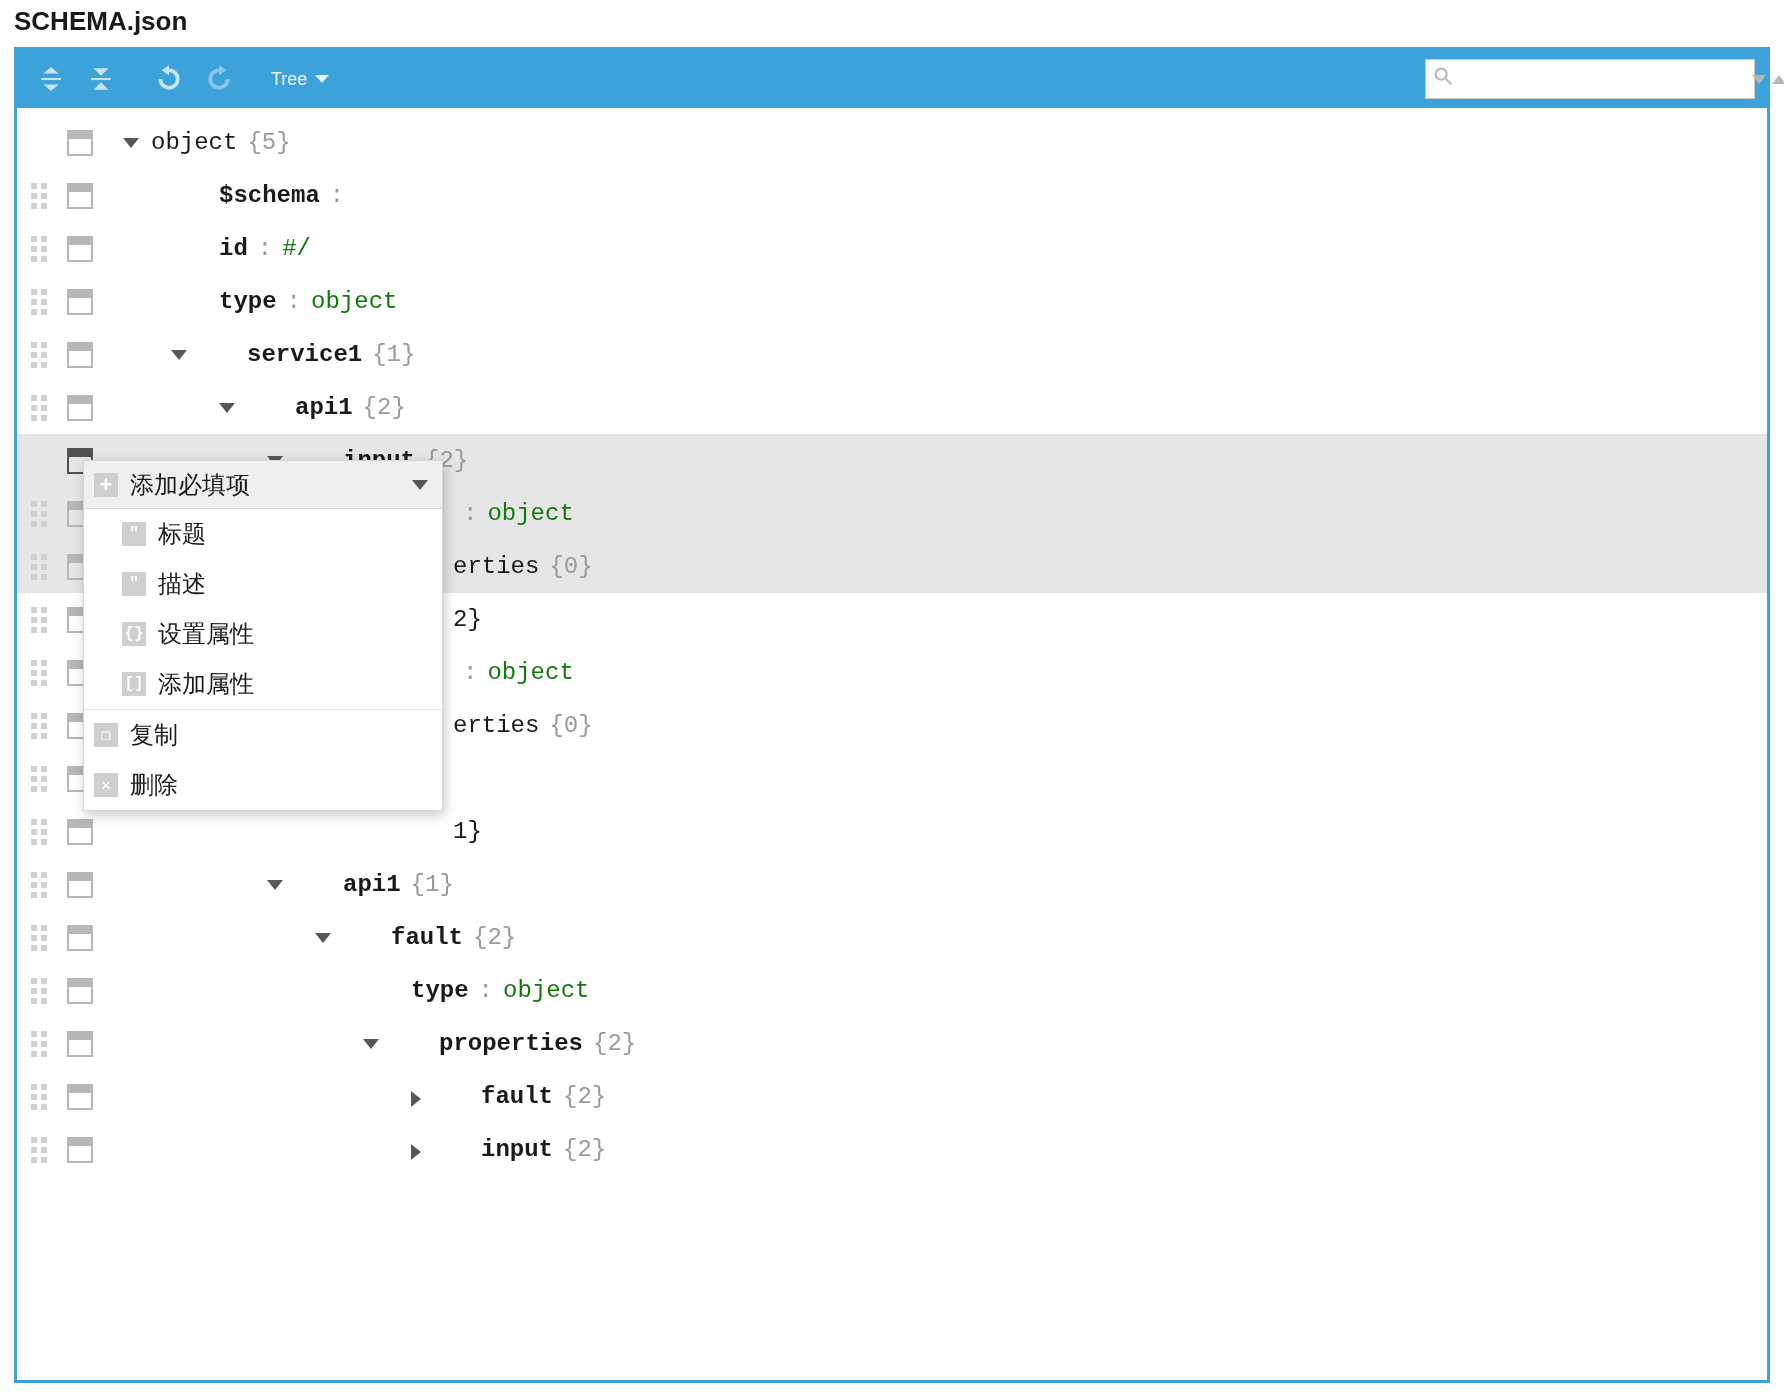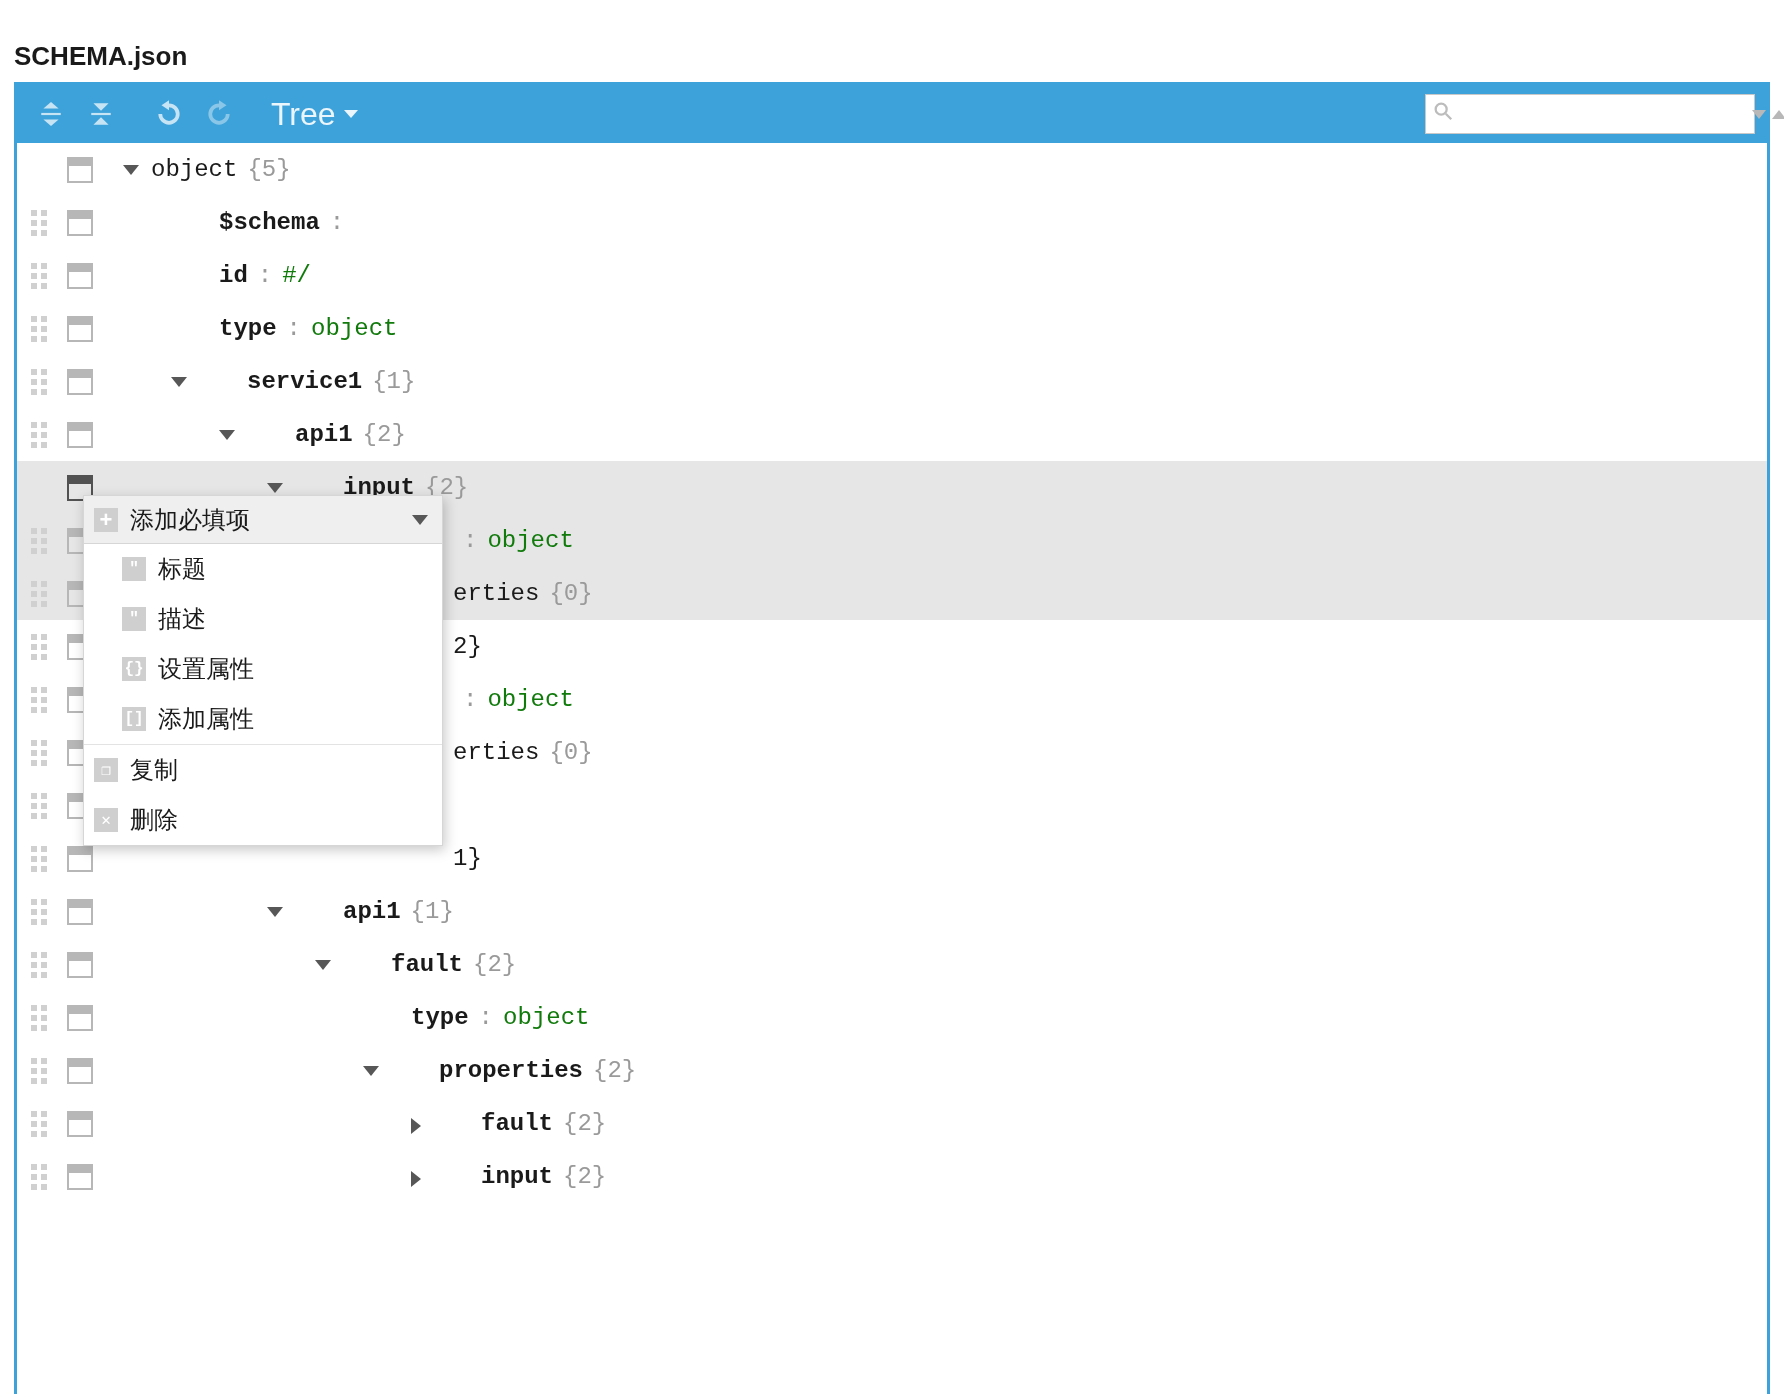--- a/index.html
+++ b/index.html
@@ -10,21 +10,20 @@
     background: #fff;
     color: #1a1a1a;
   }
 
   
   .file-title {
     font-size: 26px;
     font-weight: bold;
     color: #1a1a1a;
     padding: 6px 2px 10px 14px;
-    margin-top: 35px;
   }
 
   
   .editor-frame {
     width: 1756px;
     margin: 0 14px;
     border: 3px solid #3ea2da;
   }
 
   
@@ -48,21 +47,21 @@
     color: #c9e6f6;
   }
   .tb-btn svg { display:block; }
   .tb-btn.disabled { opacity: 0.55; cursor: default; }
   .tb-mode {
     margin-left: 24px;
     cursor: pointer;
     display: flex;
     align-items: center;
     color: #eaf5fc;
-    font-size: 32px;
+    font-size: 18px;
   }
   .tb-mode .caret-down {
     display:inline-block;
     margin-left:8px;
     width:0; height:0;
     border-left:7px solid transparent;
     border-right:7px solid transparent;
     border-top:8px solid #eaf5fc;
   }
   .tb-spacer { flex: 1; }
@@ -89,20 +88,21 @@
     cursor:pointer;
   }
   .search-wrap .tri-down { border-top:9px solid #b8b8b8; }
   .search-wrap .tri-up   { border-bottom:9px solid #b8b8b8; margin-left:6px; }
 
   
   .tree-body {
     background:#fff;
     height: 1272px;
     position: relative;
+    padding-top: 8px;
     font-family: "Courier New", Consolas, monospace;
   }
   .row {
     display:flex;
     align-items:center;
     height:53px;
     padding-left: 14px;
     font-size:24px;
     color:#1a1a1a;
     white-space: nowrap;

